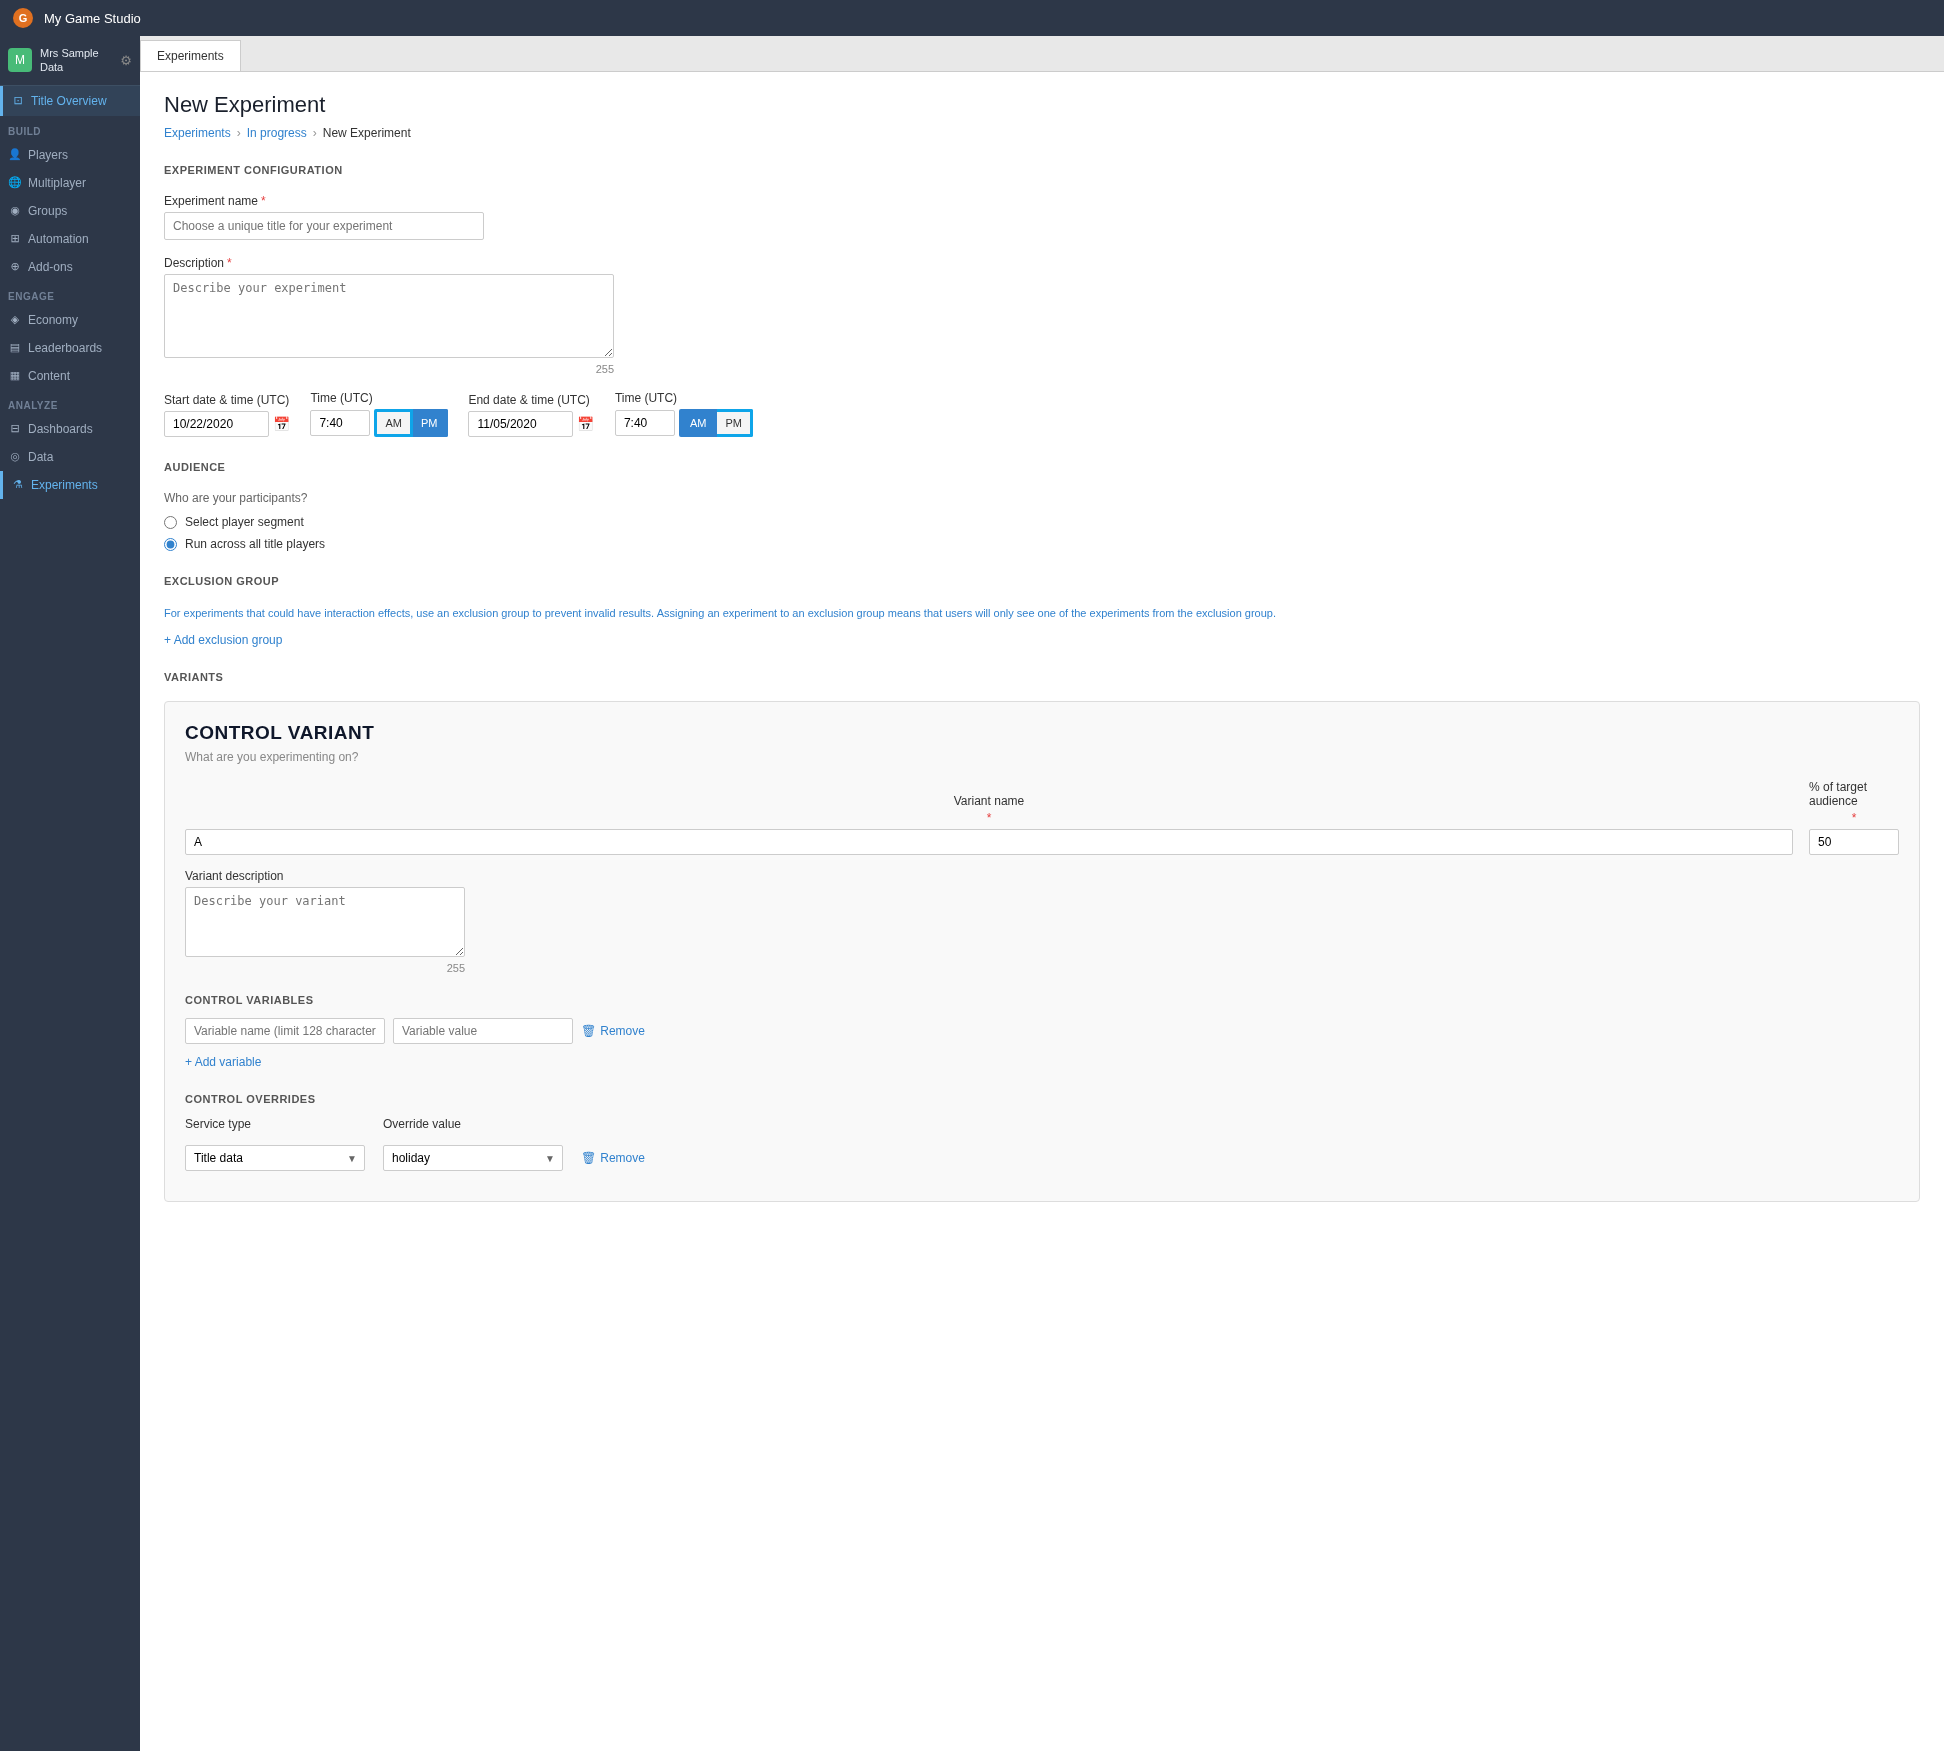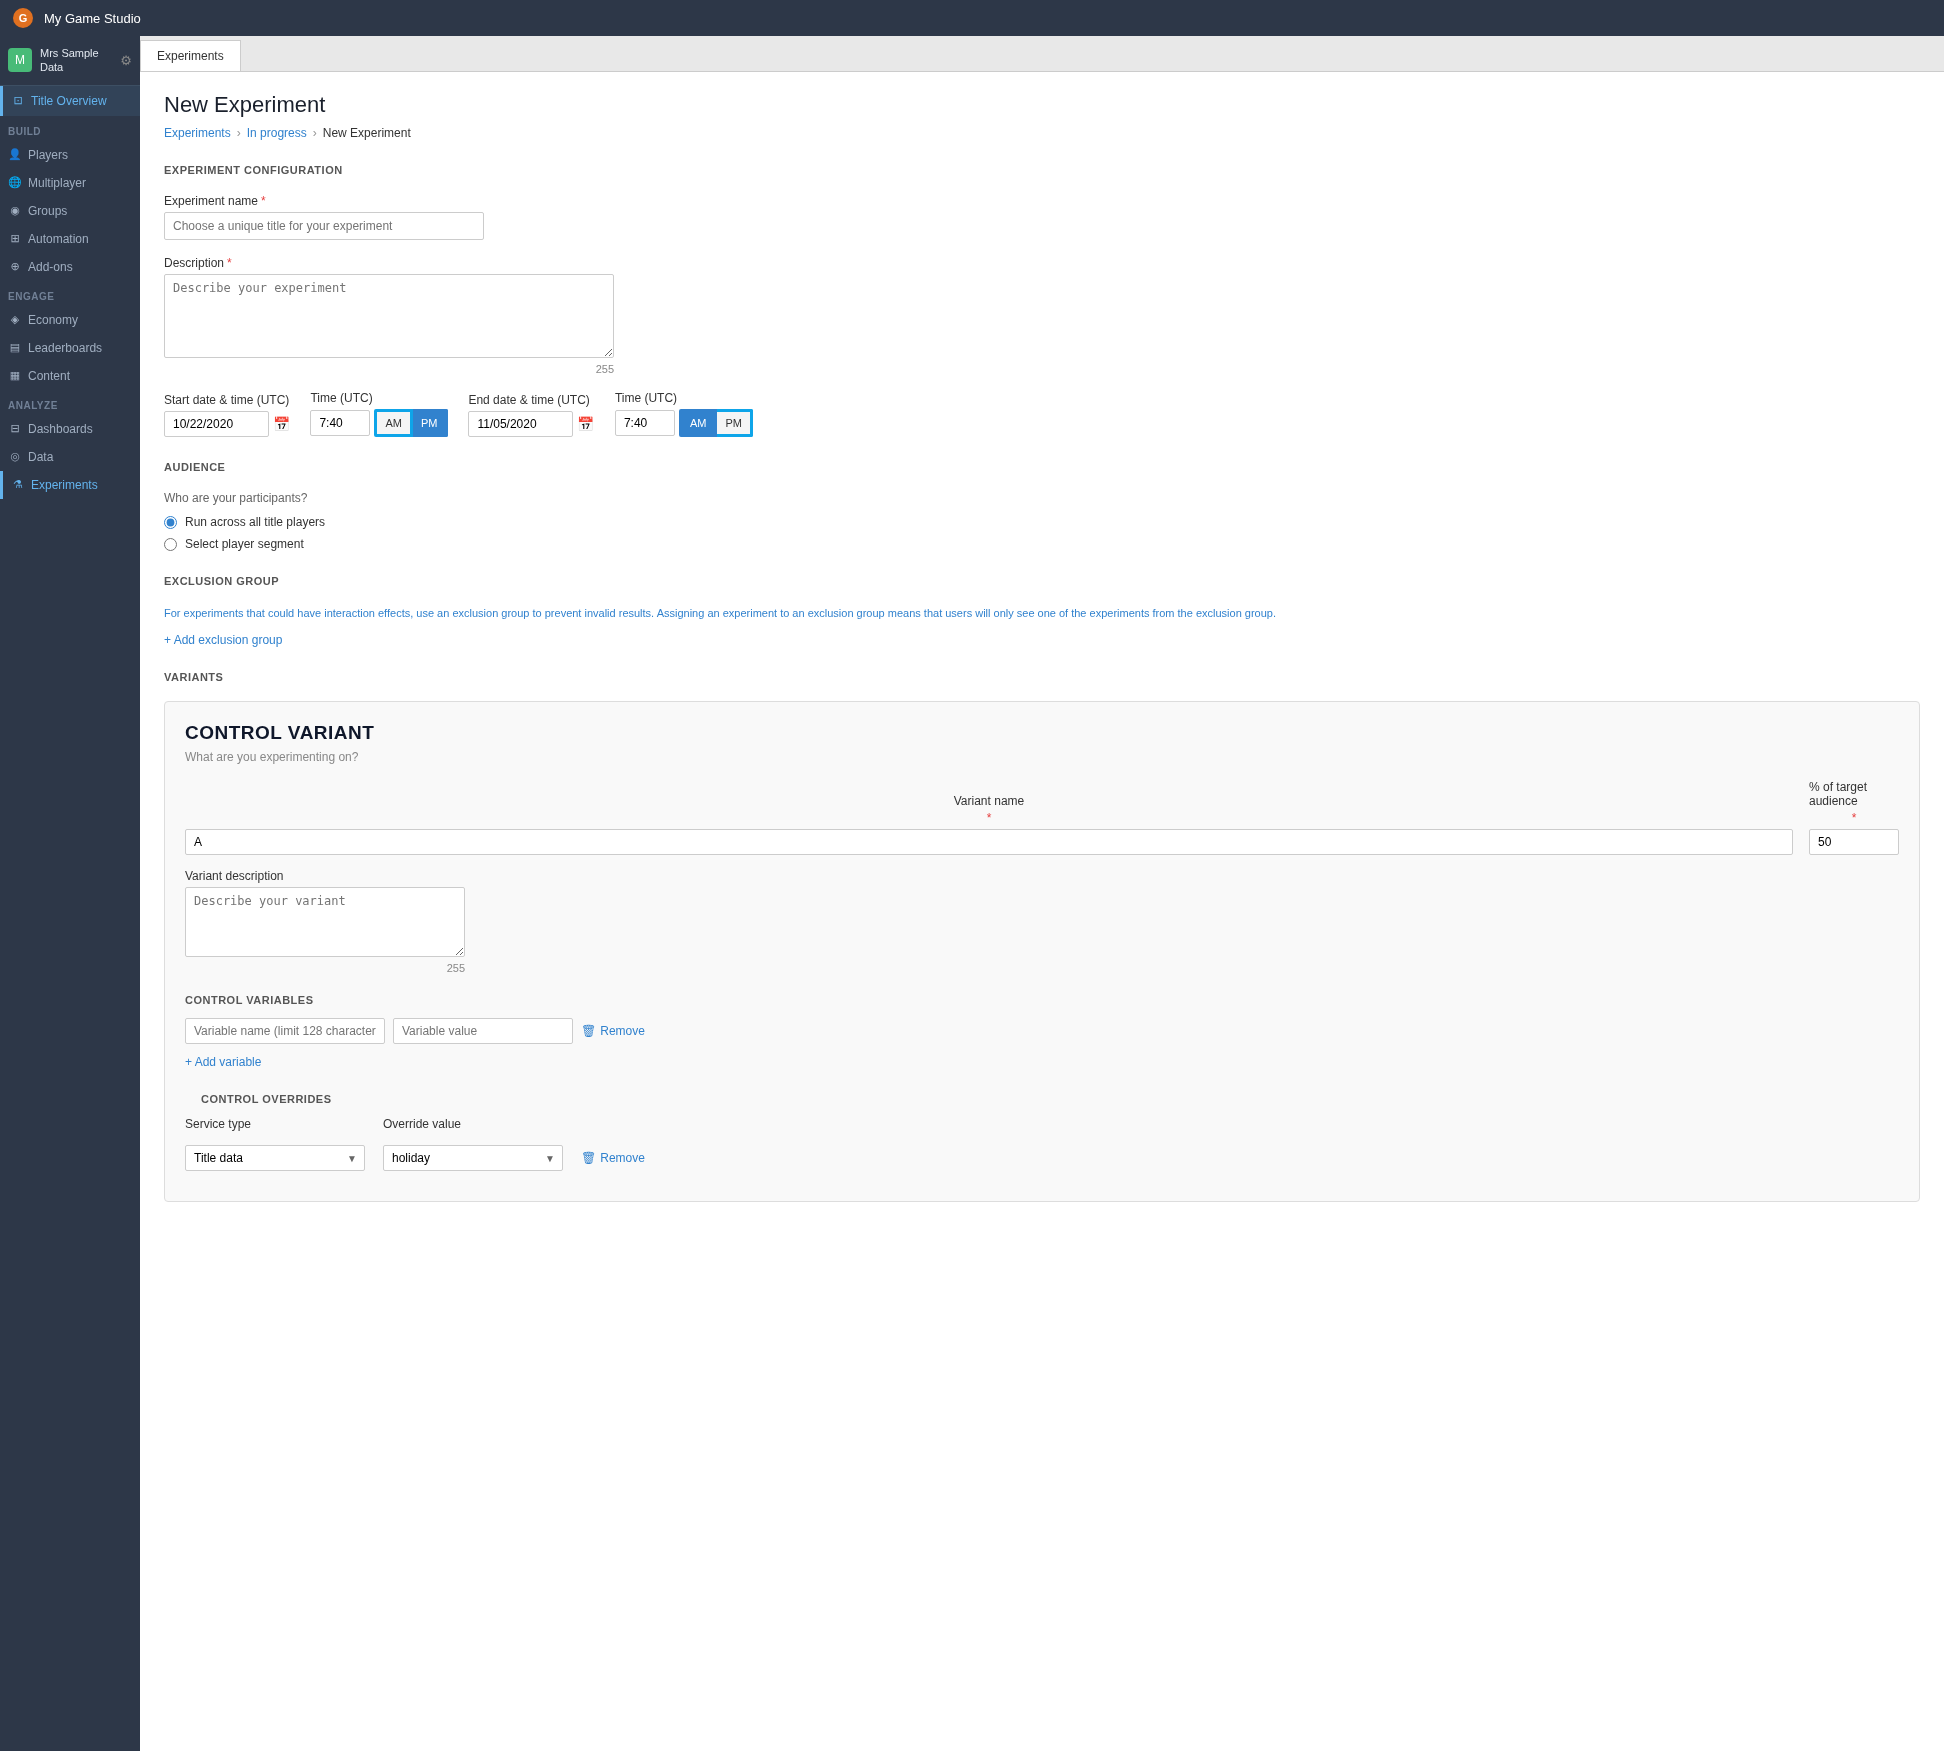--- a/index.html
+++ b/index.html
@@ -322,26 +322,26 @@
             </div>
           </div>
         </div>
       </div>
 
       <div class="audience-section">
         <div class="section-header">AUDIENCE</div>
         <div class="audience-question">Who are your participants?</div>
         <div class="radio-group">
           <label class="radio-item">
+            <input type="radio" name="audience" style="">
+            <span>Select player segment</span>
+          </label>
+          <label class="radio-item">
             <input type="radio" name="audience" checked="" style="">
             <span>Run across all title players</span>
-          </label>
-          <label class="radio-item">
-            <input type="radio" name="audience" style="">
-            <span>Select player segment</span>
           </label>
         </div>
       </div>
 
       <div class="exclusion-section">
         <div class="section-header">EXCLUSION GROUP</div>
         <div class="exclusion-desc">For experiments that could have interaction effects, use an exclusion group to prevent invalid results. Assigning an experiment to an exclusion group means that users will only see one of the experiments from the exclusion group.</div>
         <span class="add-link">+ Add exclusion group</span>
       </div>
 
@@ -383,21 +383,21 @@
             <input class="var-input var-value-input" type="text" placeholder="Variable value" style="">
             <span class="remove-link">
               <span class="trash-icon">🗑</span>
               <span>Remove</span>
             </span>
           </div>
 
           <span class="add-link">+ Add variable</span>
 
           
-          <div class="sub-section-title" style="margin-top: 24px; margin-left: 16px;">CONTROL OVERRIDES</div>
+          <div class="sub-section-title" style="margin-top: 24px;">CONTROL OVERRIDES</div>
 
           <div class="overrides-row">
             <div style="width:180px;">
               <div class="service-label">Service type</div>
             </div>
             <div style="width:180px; margin-left:10px;">
               <div class="override-label">Override value</div>
             </div>
           </div>
 

